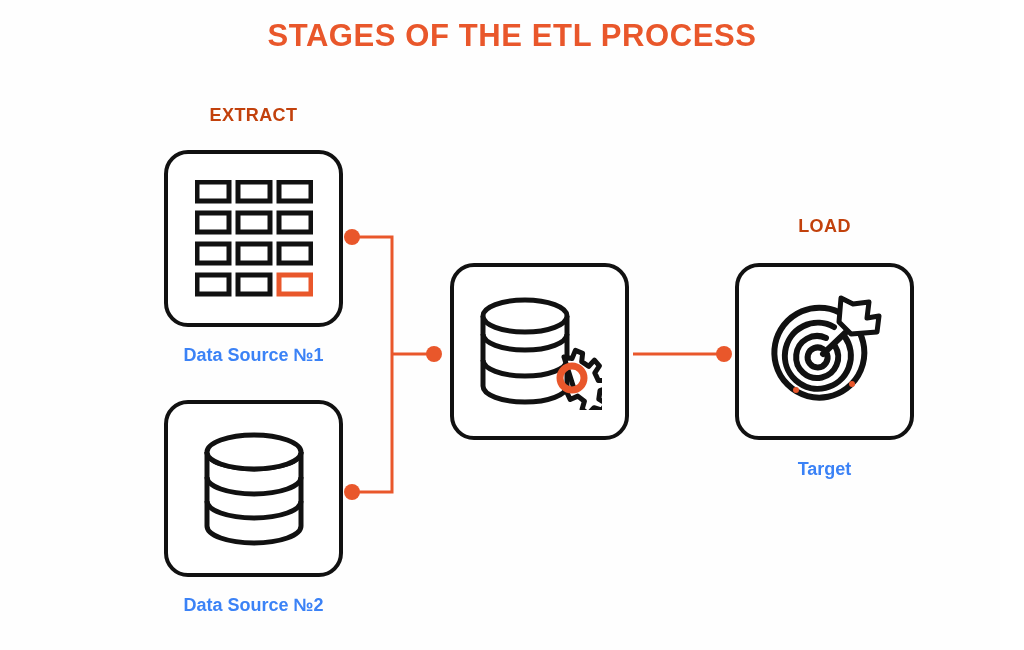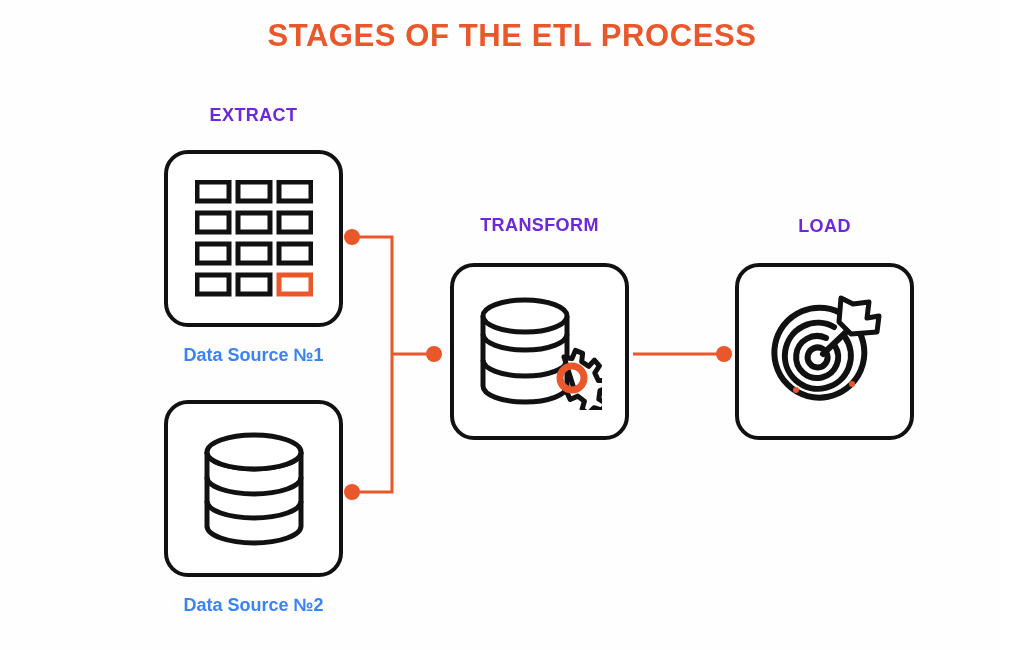--- a/index.html
+++ b/index.html
@@ -29,21 +29,21 @@
     letter-spacing: 0.6px;
     color: #e9572b;
   }
 
   
   .stage-label {
     position: absolute;
     font-size: 18px;
     font-weight: bold;
     letter-spacing: 0.4px;
-    color: #6d28d9;
+    color: #c2410c;
     text-align: center;
     white-space: nowrap;
   }
   #label-extract   { left: 164px; top: 105px; width: 179px; }
   #label-transform { left: 450px; top: 215px; width: 179px; }
   #label-load      { left: 735px; top: 208px; width: 179px; margin-top: 8px; }
 
   
   .card {
     position: absolute;
@@ -143,21 +143,20 @@
         <path d="M5 46 a47 17 0 0 0 94 0"></path>
         <path d="M5 21 a47 17 0 0 0 94 0"></path>
         <path d="M5 21 L5 95"></path>
         <path d="M99 21 L99 95"></path>
         <ellipse cx="52" cy="21" rx="47" ry="17"></ellipse>
       </g>
     </svg>
   </div>
   <div class="card-caption" id="caption-source2">Data Source №2</div>
 
-  <div class="stage-label" id="label-transform">TRANSFORM</div>
 
   <div class="card" id="card-transform">
     <svg class="dbgear-icon" viewBox="0 0 124 116">
       <g fill="#ffffff" stroke="#111111" stroke-width="5" stroke-linejoin="round">
         <path d="M5 92 a42 16 0 0 0 84 0"></path>
         <path d="M5 66 a42 16 0 0 0 84 0"></path>
         <path d="M5 40 a42 16 0 0 0 84 0"></path>
         <path d="M5 22 L5 92"></path>
         <path d="M89 22 L89 92"></path>
         <ellipse cx="47" cy="22" rx="42" ry="16"></ellipse>
@@ -183,14 +182,15 @@
       </g>
 
       <g>
         <path d="M58 62 L100 22" fill="none" stroke="#111111" stroke-width="6" stroke-linecap="round"></path>
         <path fill="#ffffff" stroke="#111111" stroke-width="5" stroke-linejoin="round" d="M88 12 L104 10 L102 26 L114 24 L112 40 L86 42 L74 30 L76 6 z"></path>
       </g>
       <circle cx="31" cy="98" r="3" fill="#e9572b"></circle>
       <circle cx="87" cy="92" r="3" fill="#e9572b"></circle>
     </svg>
   </div>
+  <div class="card-caption" id="caption-target">Target</div>
 
 </div>
 
 </body></html>

